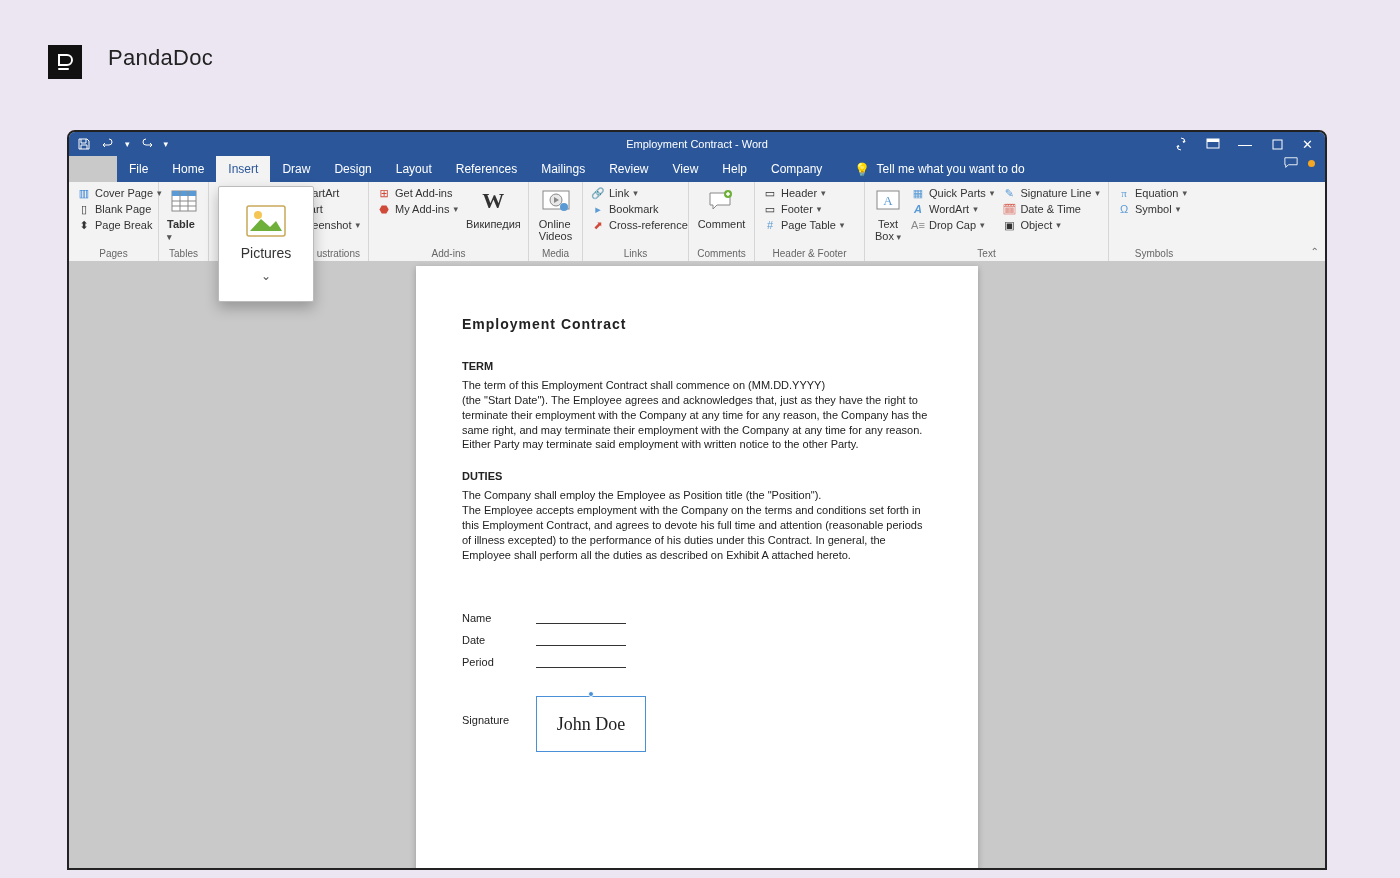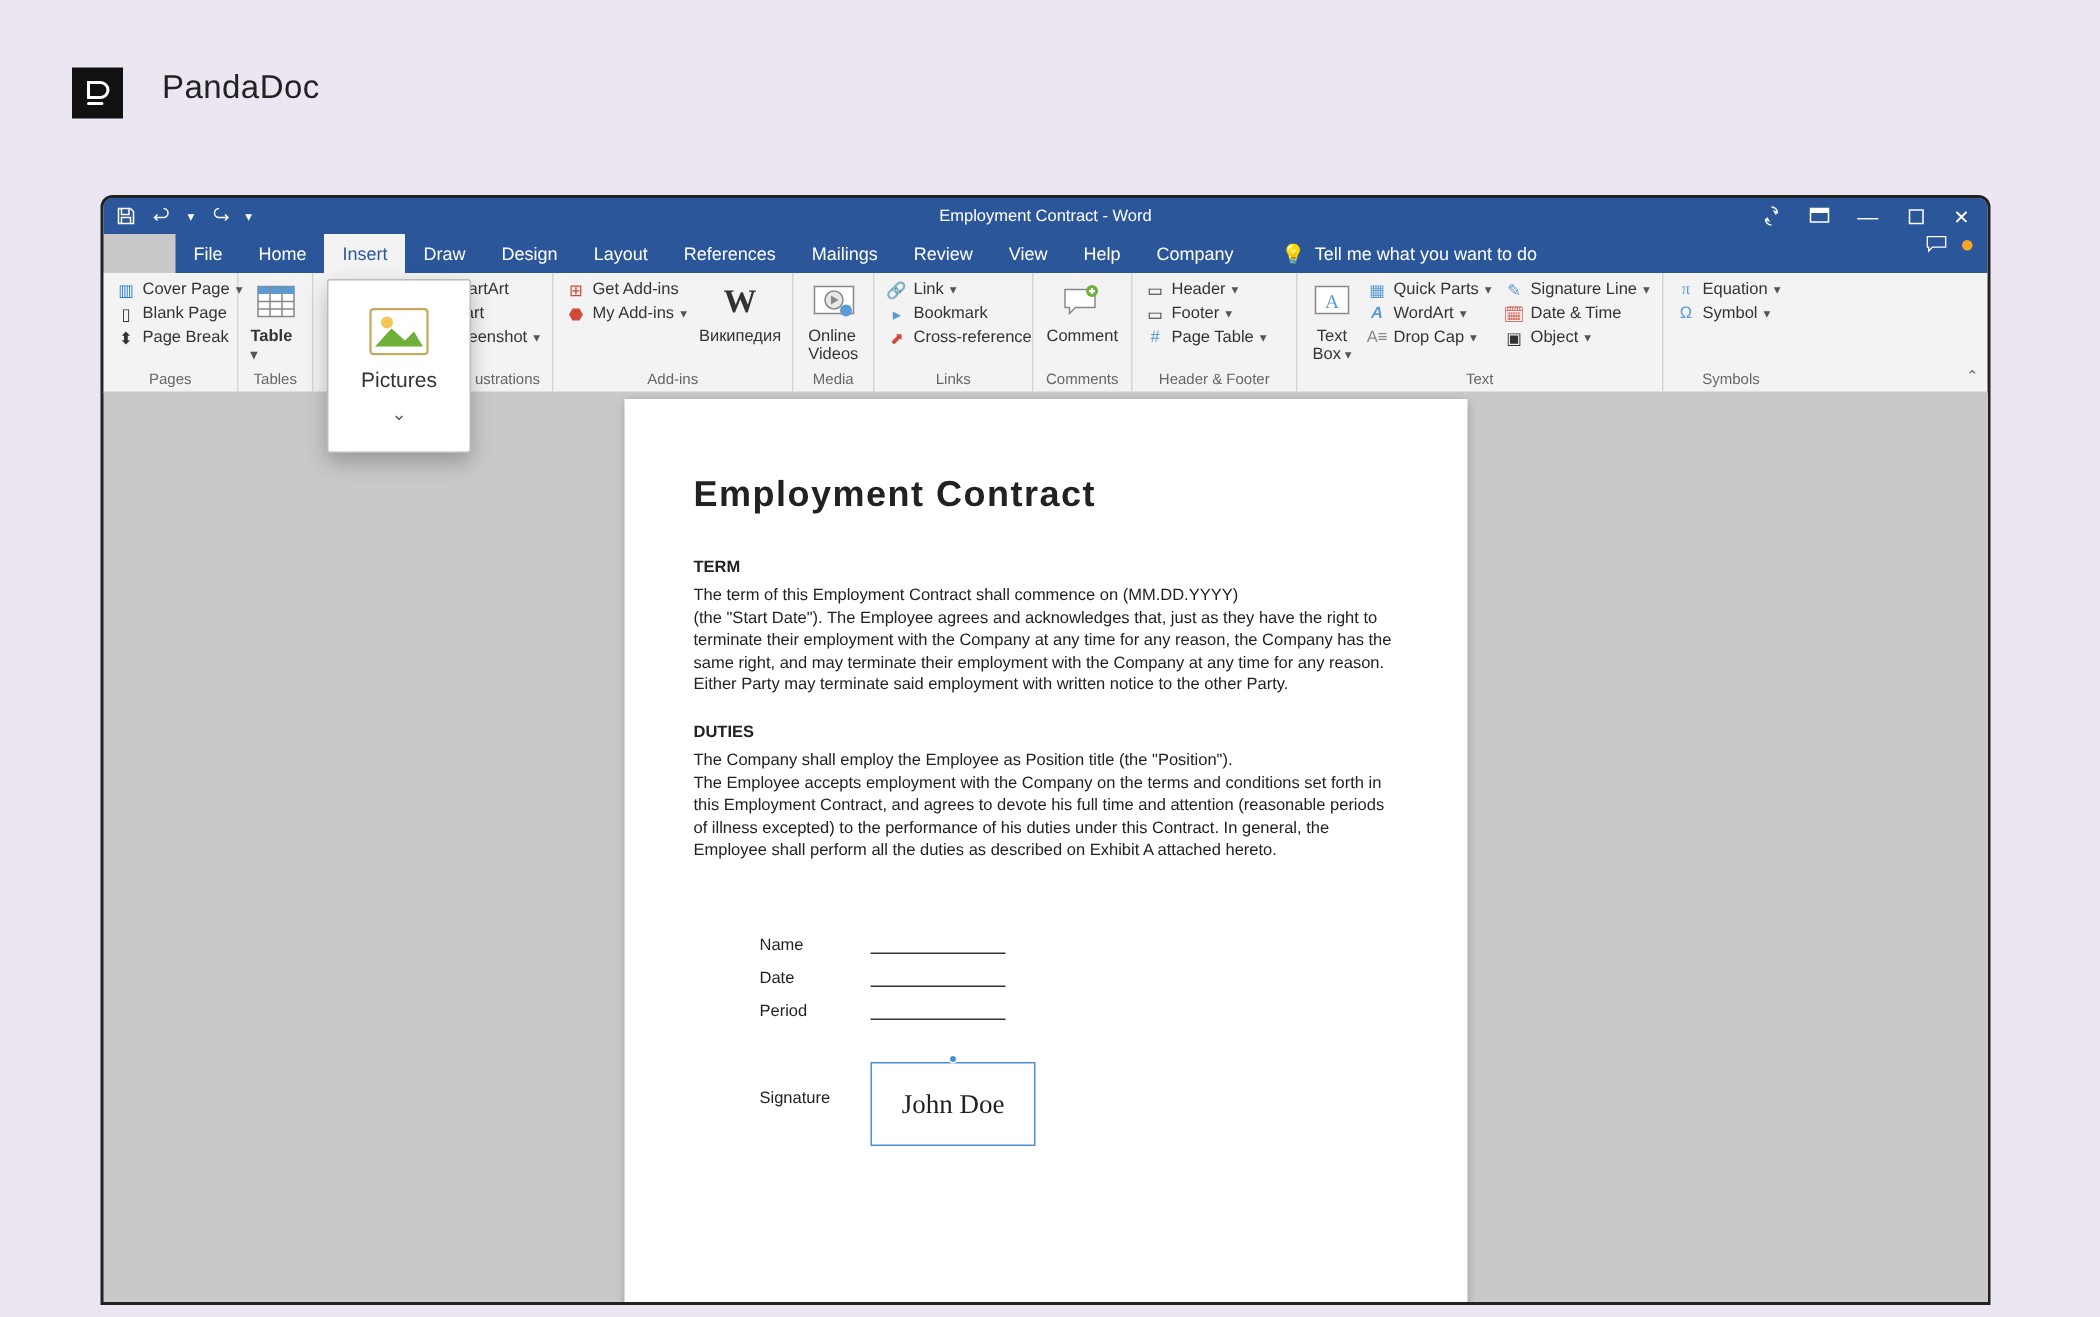--- a/index.html
+++ b/index.html
@@ -50,24 +50,24 @@
   .group-body { display:flex; gap:8px; align-items:flex-start; flex:1;}
   .group-label { text-align:center; font-size:10px; color:#666; margin-top:2px;}
   .btn-stack { display:flex; flex-direction:column; gap:2px; font-size:11px; color:#333;}
   .btn-stack > div { display:flex; align-items:center; gap:4px; white-space:nowrap;}
   .btn-vert { display:flex; flex-direction:column; align-items:center; font-size:11px; color:#333; gap:2px; }
   .btn-vert .icon-box { width:30px; height:30px; display:flex; align-items:center; justify-content:center;}
   .caret::after{ content:" \25BE"; font-size:9px; color:#555;}
   .mini-icon { width:14px; height:14px; display:inline-flex; align-items:center; justify-content:center; font-size:11px;}
   .document-area { flex:1; background:#c9c9c9; overflow:auto; display:flex; justify-content:center; padding-top:4px;}
   .page { background:#fff; width:562px; min-height:620px; box-shadow:0 2px 6px rgba(0,0,0,0.25); padding:50px 46px; font-family:Arial,sans-serif; color:#222;}
-  .doc-title { font-size:24px; font-weight:bold; letter-spacing:1px; margin-bottom:28px;}
+  .doc-title { font-size:14px; font-weight:bold; letter-spacing:1px; margin-bottom:28px;}
   .sec-head { font-size:11px; font-weight:bold; margin:18px 0 6px 0;}
   .body-text { font-size:11px; line-height:1.35;}
-  .fields { margin-top:50px; font-size:11px;margin-left:44px;}
+  .fields { margin-top:50px; font-size:11px;}
   .field-row { display:flex; align-items:flex-end; gap:18px; margin-bottom:10px;}
   .field-label { width:56px;}
   .field-line { width:90px; border-bottom:1px solid #333;}
   .sig-block { margin-top:28px; display:flex; align-items:flex-start; gap:18px;}
   .sig-box { border:1px solid #4a90d9; width:110px; height:56px; display:flex; align-items:center; justify-content:center; font-family:'Brush Script MT','Segoe Script',cursive; font-size:18px; color:#222; position:relative;}
   .sig-handle { position:absolute; top:-6px; left:50%; transform:translateX(-50%); width:6px; height:6px; border-radius:50%; background:#4a90d9; border:1px solid #fff;}
   
   .pictures-pop {
     position:absolute;
     top:186px; left:218px;

